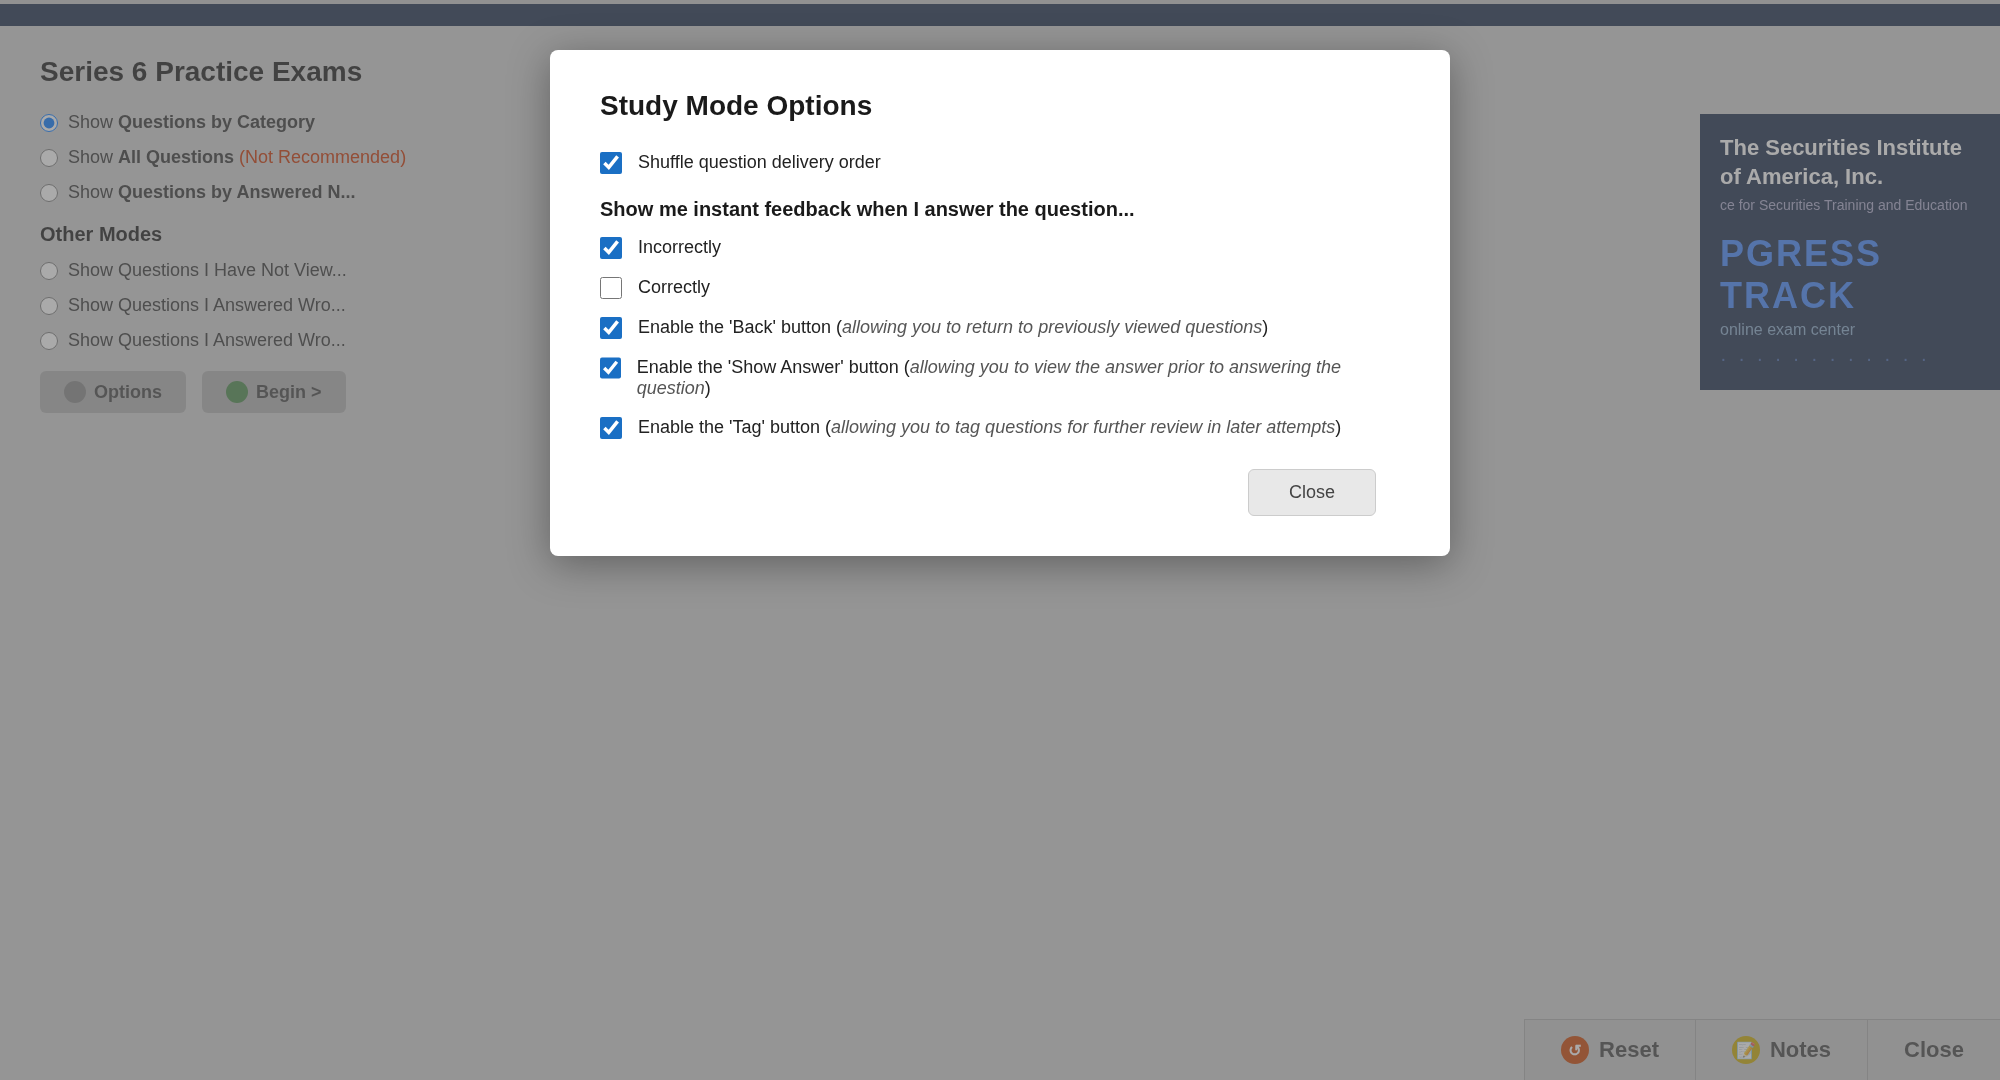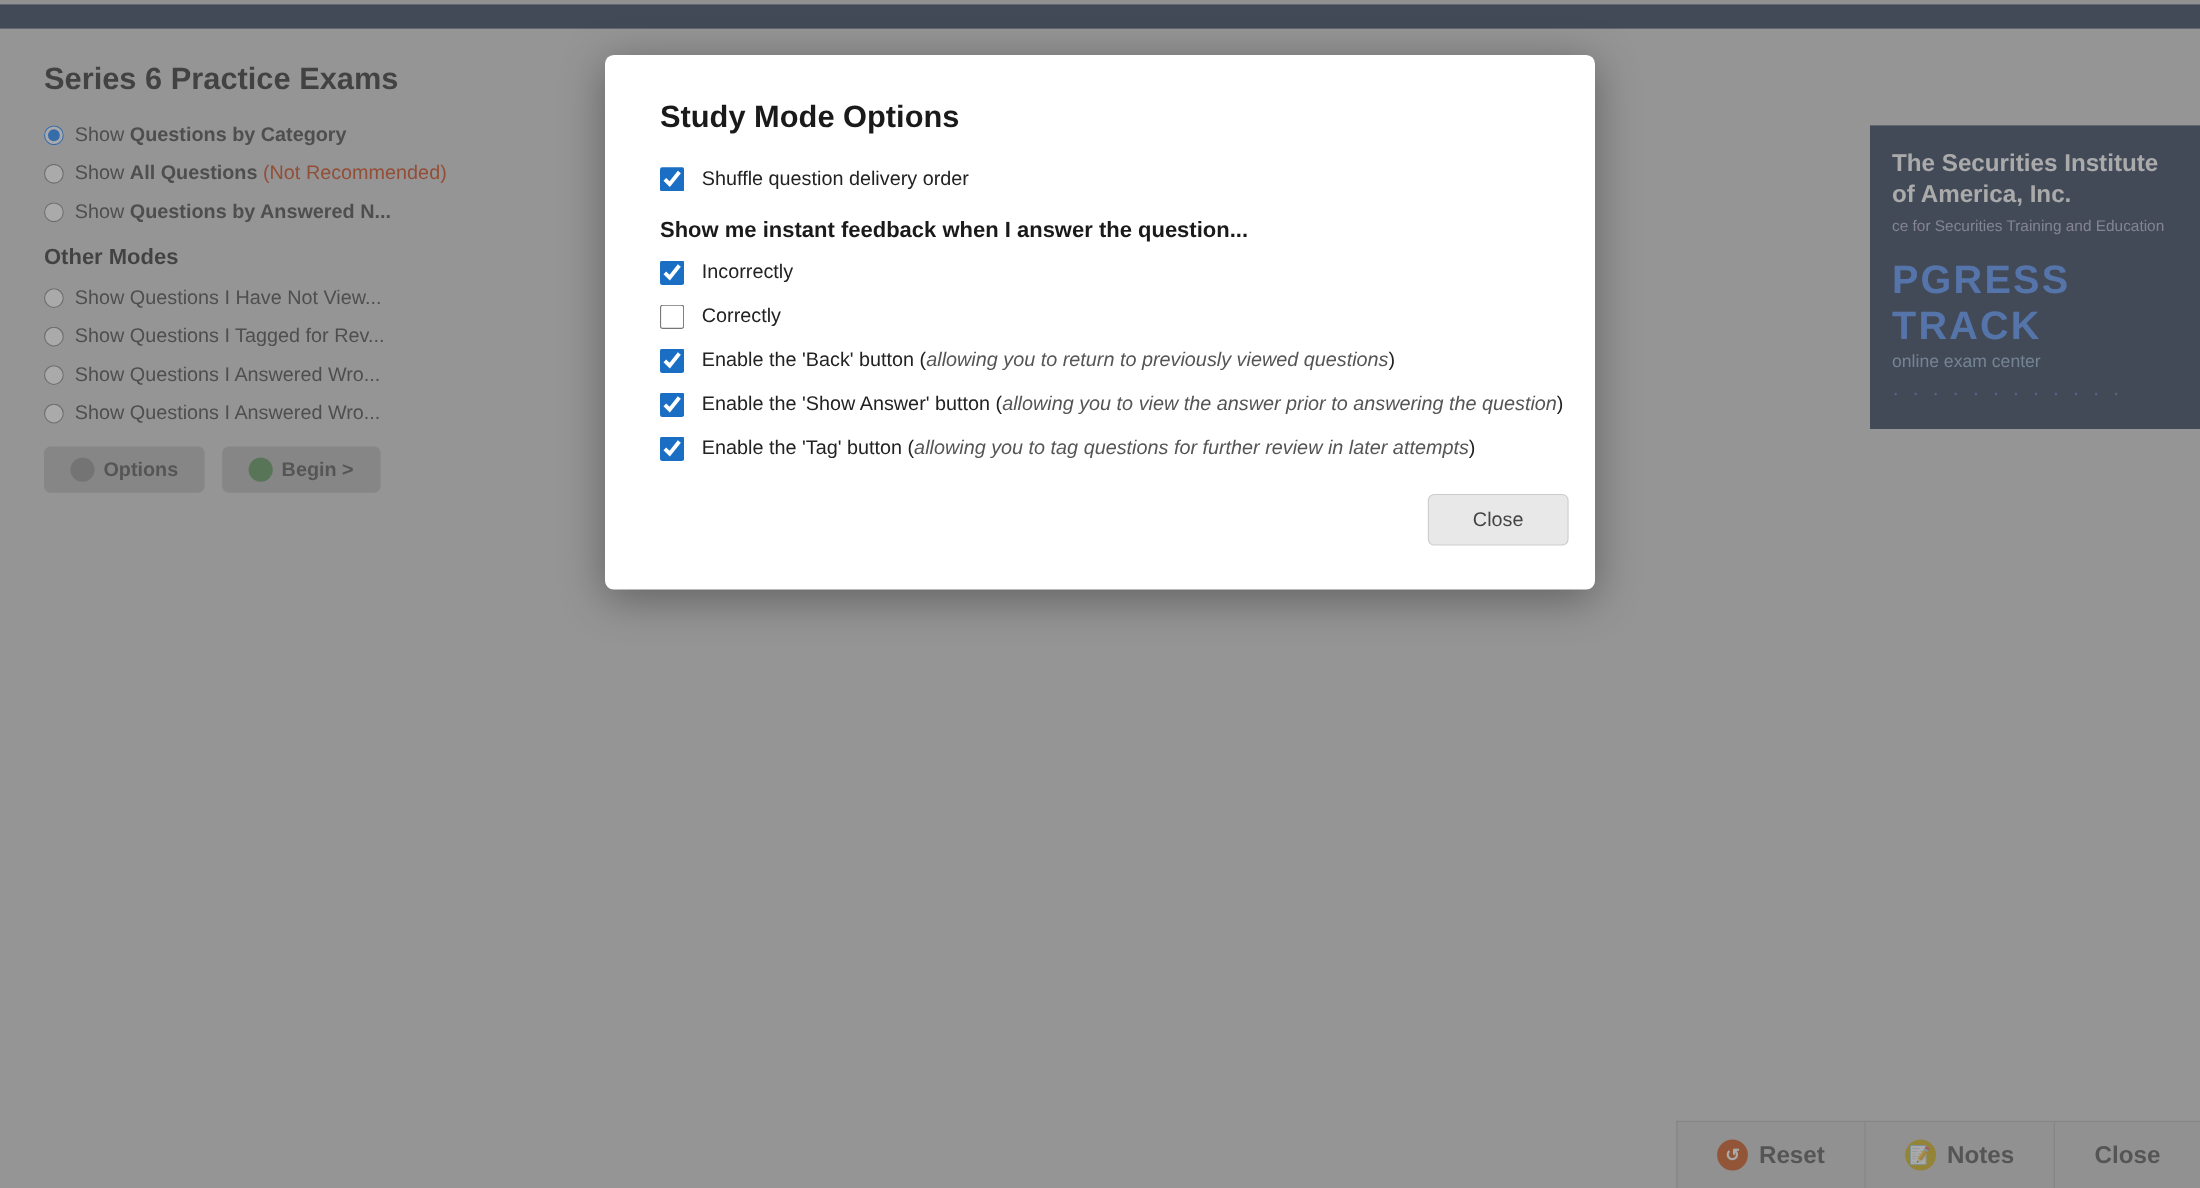--- a/index.html
+++ b/index.html
@@ -152,21 +152,21 @@
     .modal {
       position: absolute;
       top: 50px;
       left: 50%;
       transform: translateX(-50%);
       width: 900px;
       background: white;
       border-radius: 8px;
       box-shadow: 0 8px 40px rgba(0,0,0,0.35);
       z-index: 20;
-      padding: 40px 24px 40px 50px;
+      padding: 40px 74px 40px 50px;
     }
 
     .modal-title {
       font-size: 28px;
       font-weight: bold;
       color: #1a1a1a;
       margin-bottom: 30px;
     }
 
     .modal-section {
@@ -280,24 +280,20 @@
         <span>Show <strong>Questions by Answered N...</strong></span>
       </div>
     </div>
 
     <div class="bg-section-title">Other Modes</div>
 
     <div class="bg-radio-group">
       <div class="bg-radio-item">
         <input type="radio" name="other_mode" style="">
         <span>Show Questions I Have Not View...</span>
-      </div>
-      <div class="bg-radio-item">
-        <input type="radio" name="other_mode" style="">
-        <span>Show Questions I Tagged for Rev...</span>
       </div>
       <div class="bg-radio-item">
         <input type="radio" name="other_mode" style="">
         <span>Show Questions I Answered Wro...</span>
       </div>
       <div class="bg-radio-item">
         <input type="radio" name="other_mode" style="">
         <span>Show Questions I Answered Wro...</span>
       </div>
     </div>

